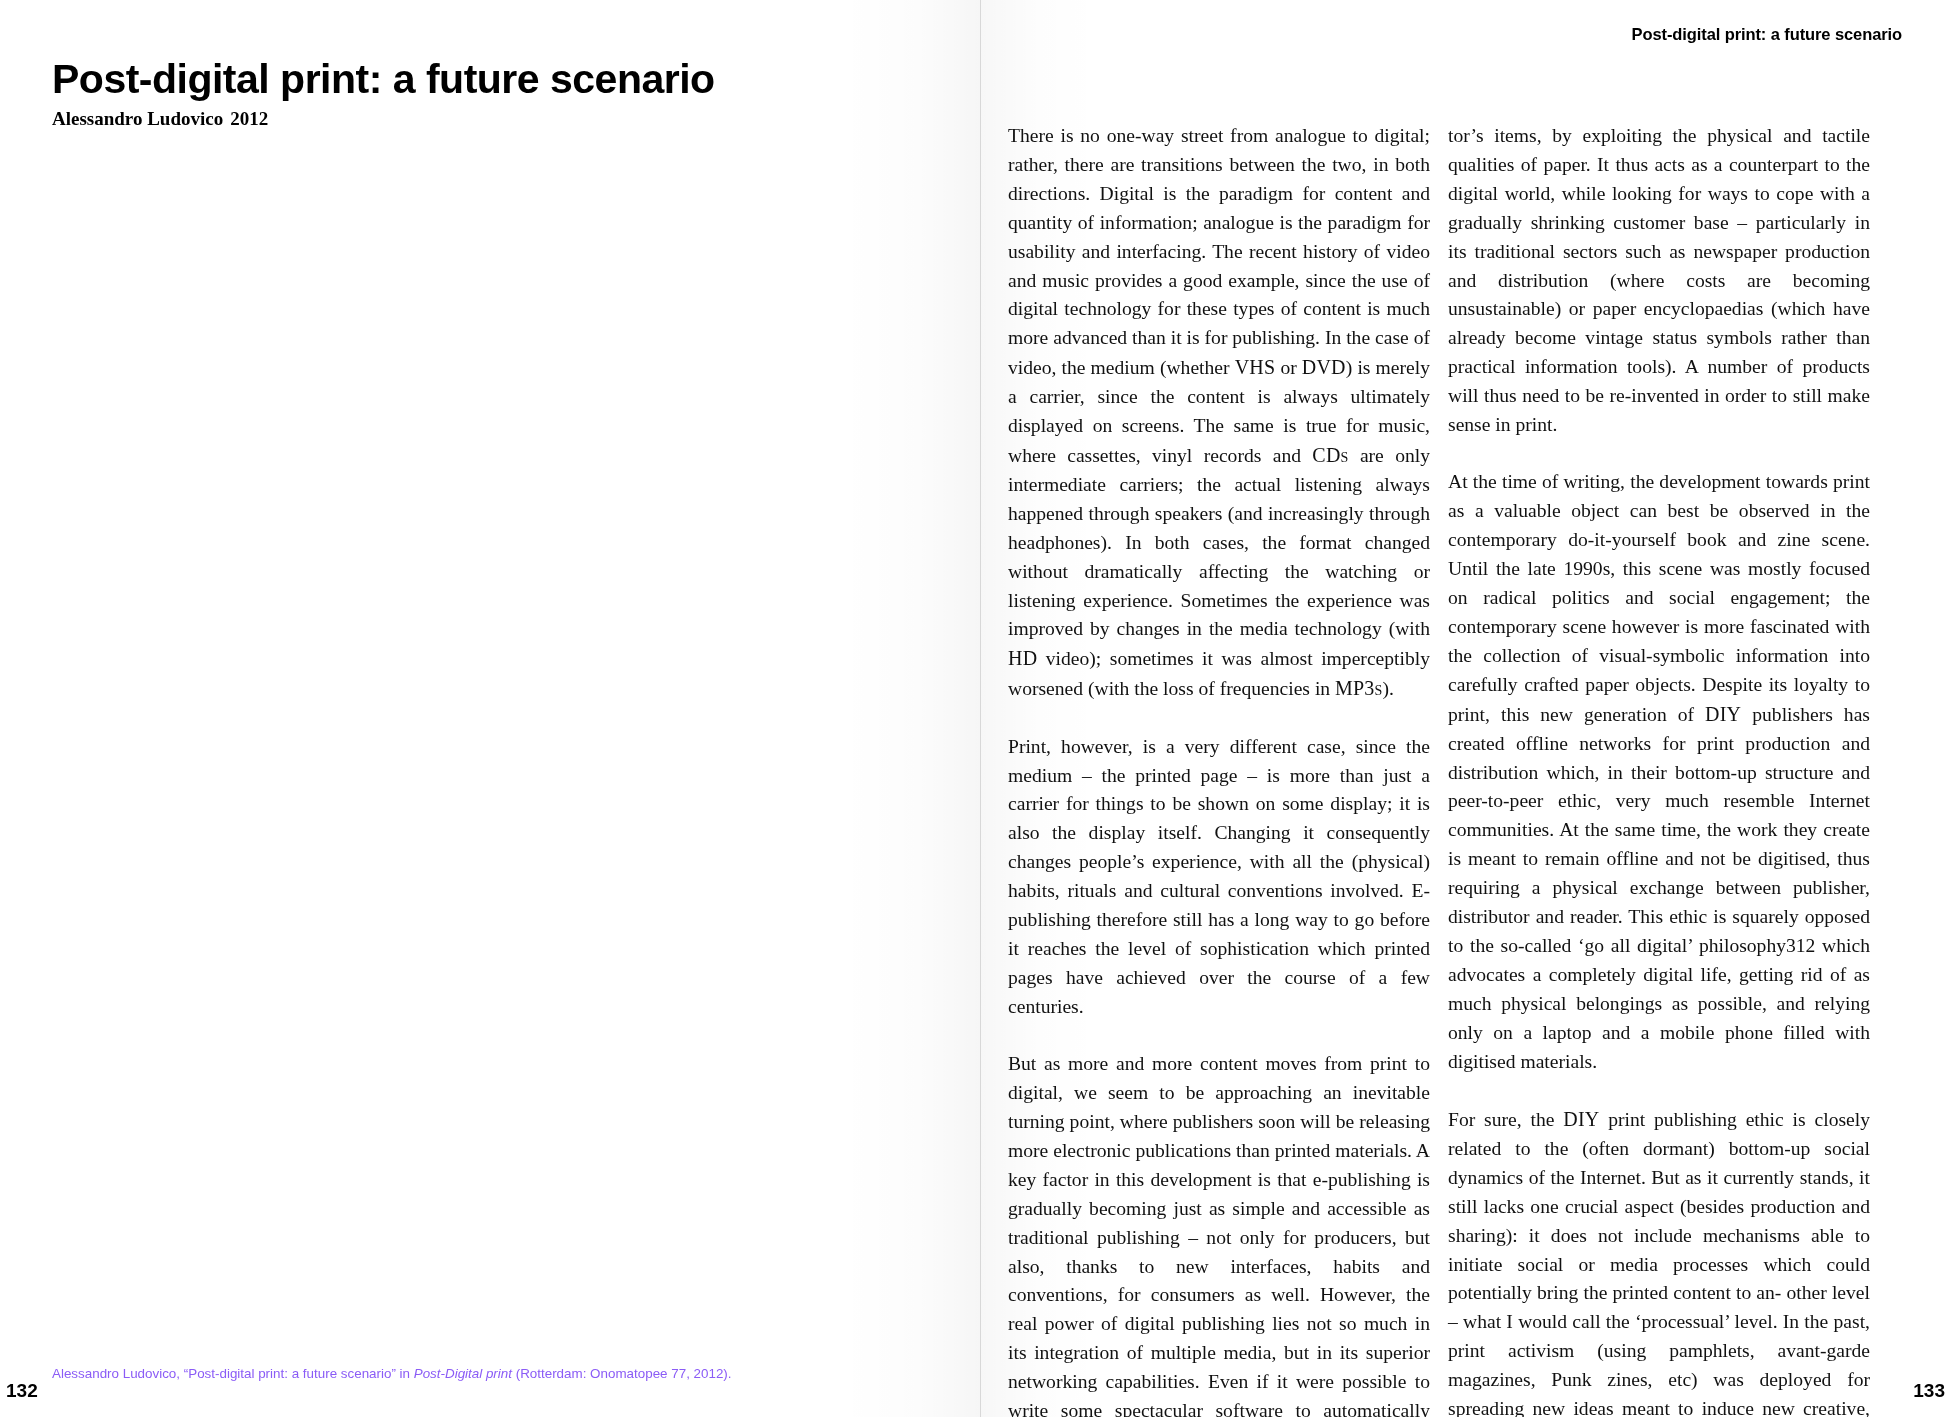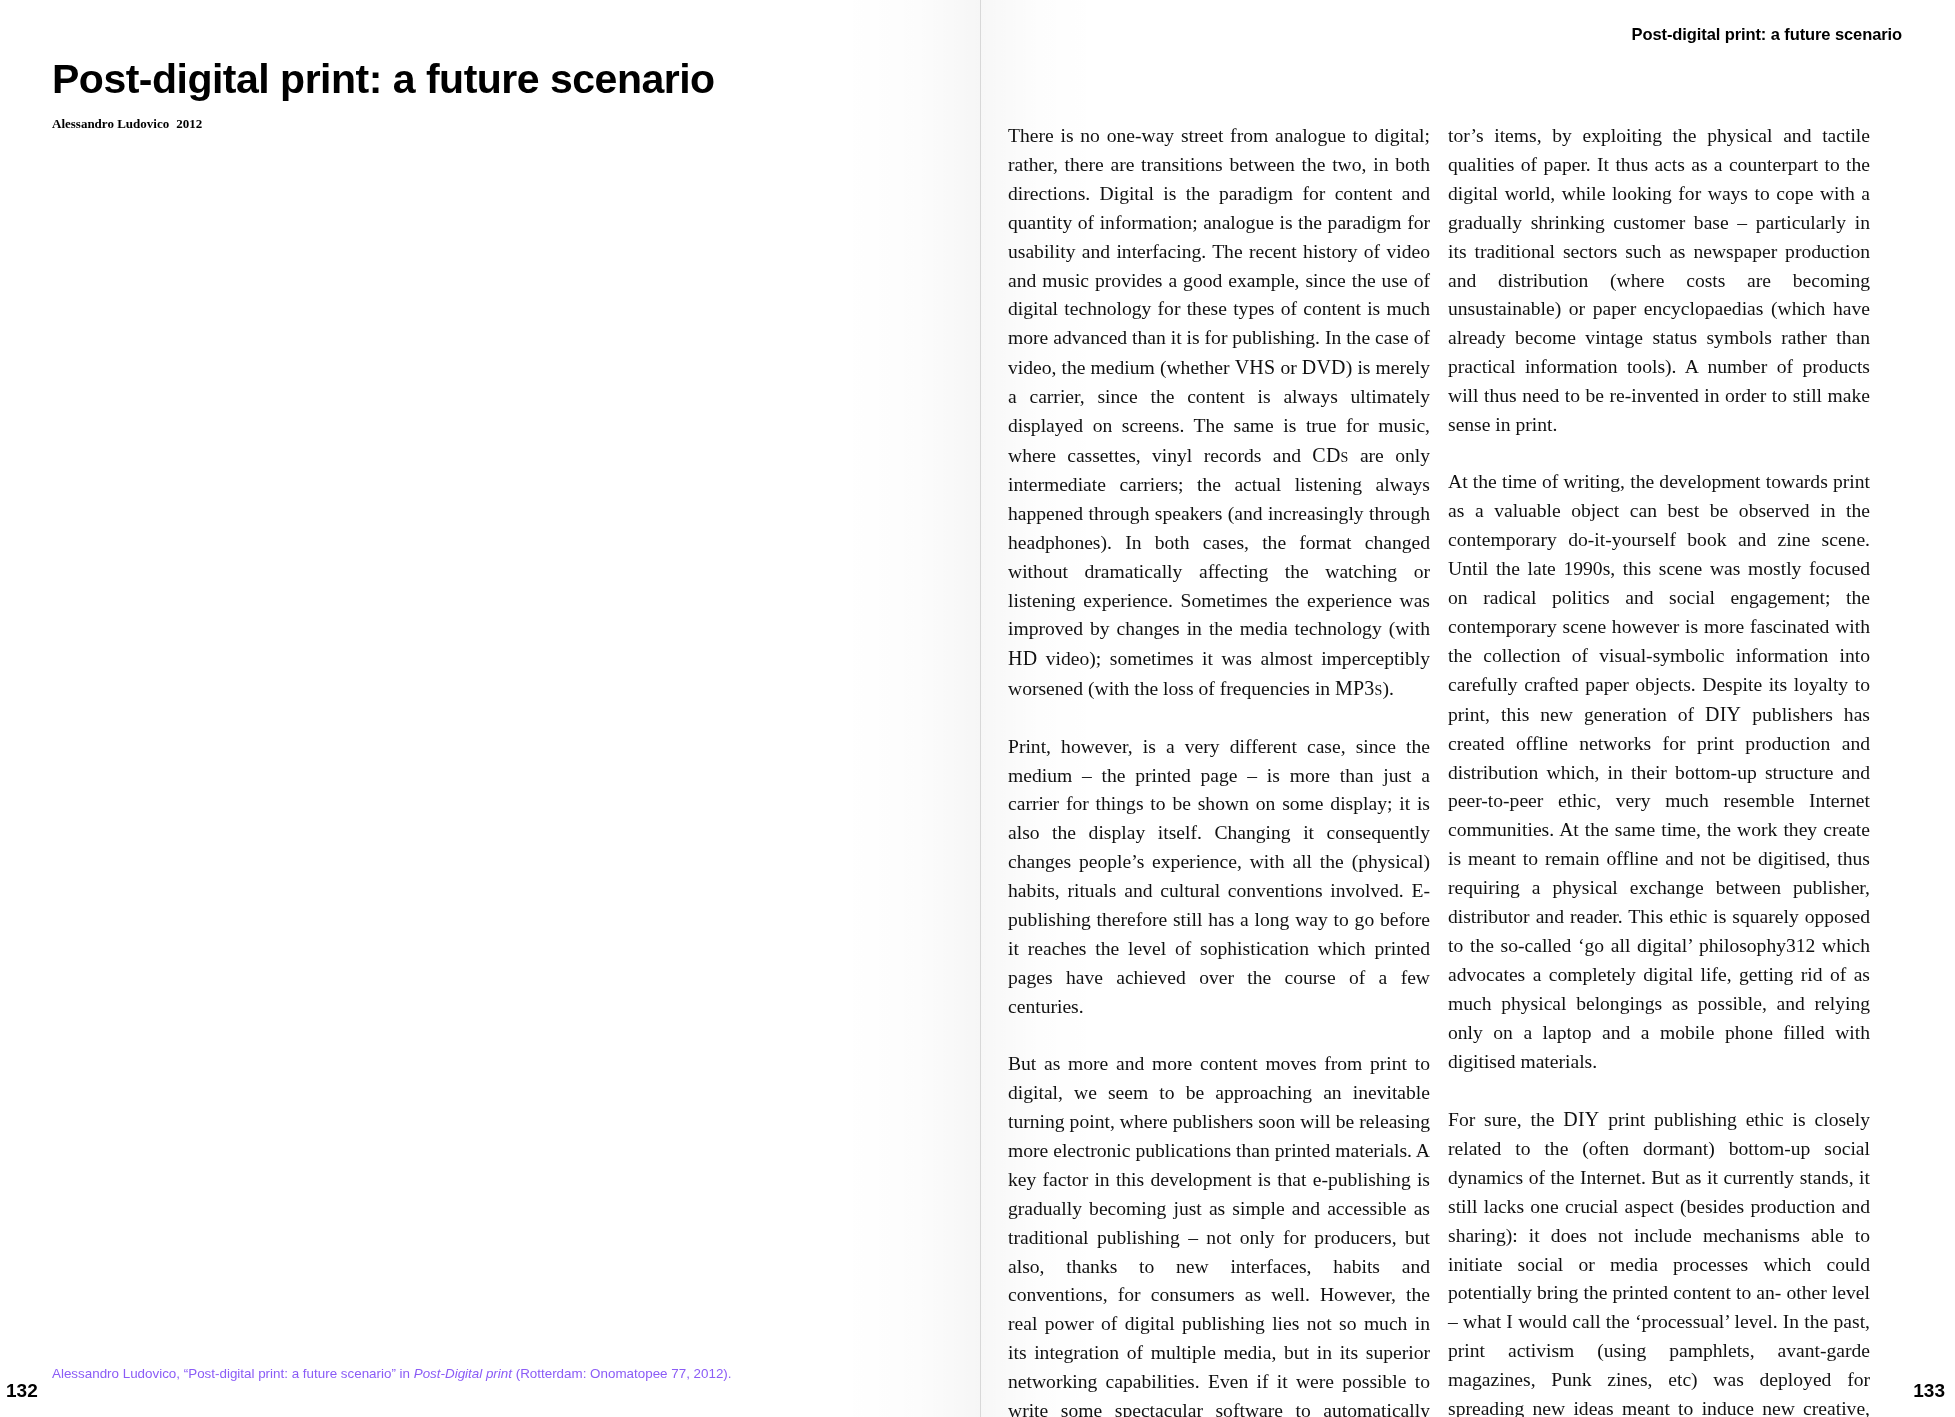--- a/index.html
+++ b/index.html
@@ -60,24 +60,24 @@
     margin: 0;
     font-family: "Liberation Sans", "DejaVu Sans", sans-serif;
     font-weight: bold;
     font-size: 41px;
     line-height: 1.06;
     letter-spacing: -0.5px;
     color: #000000;
     white-space: nowrap;
   }
   #doc-byline {
-    margin: 16px 0 0 0;
+    margin: 8px 0 0 0;
     font-family: "Liberation Serif", "DejaVu Serif", serif;
     font-weight: bold;
-    font-size: 13px;
+    font-size: 19px;
     line-height: 1.1;
     color: #000000;
   }
   #doc-byline .byline-year {
     padding-left: 7px;
   }
 
   
   #running-header {
     position: absolute;

